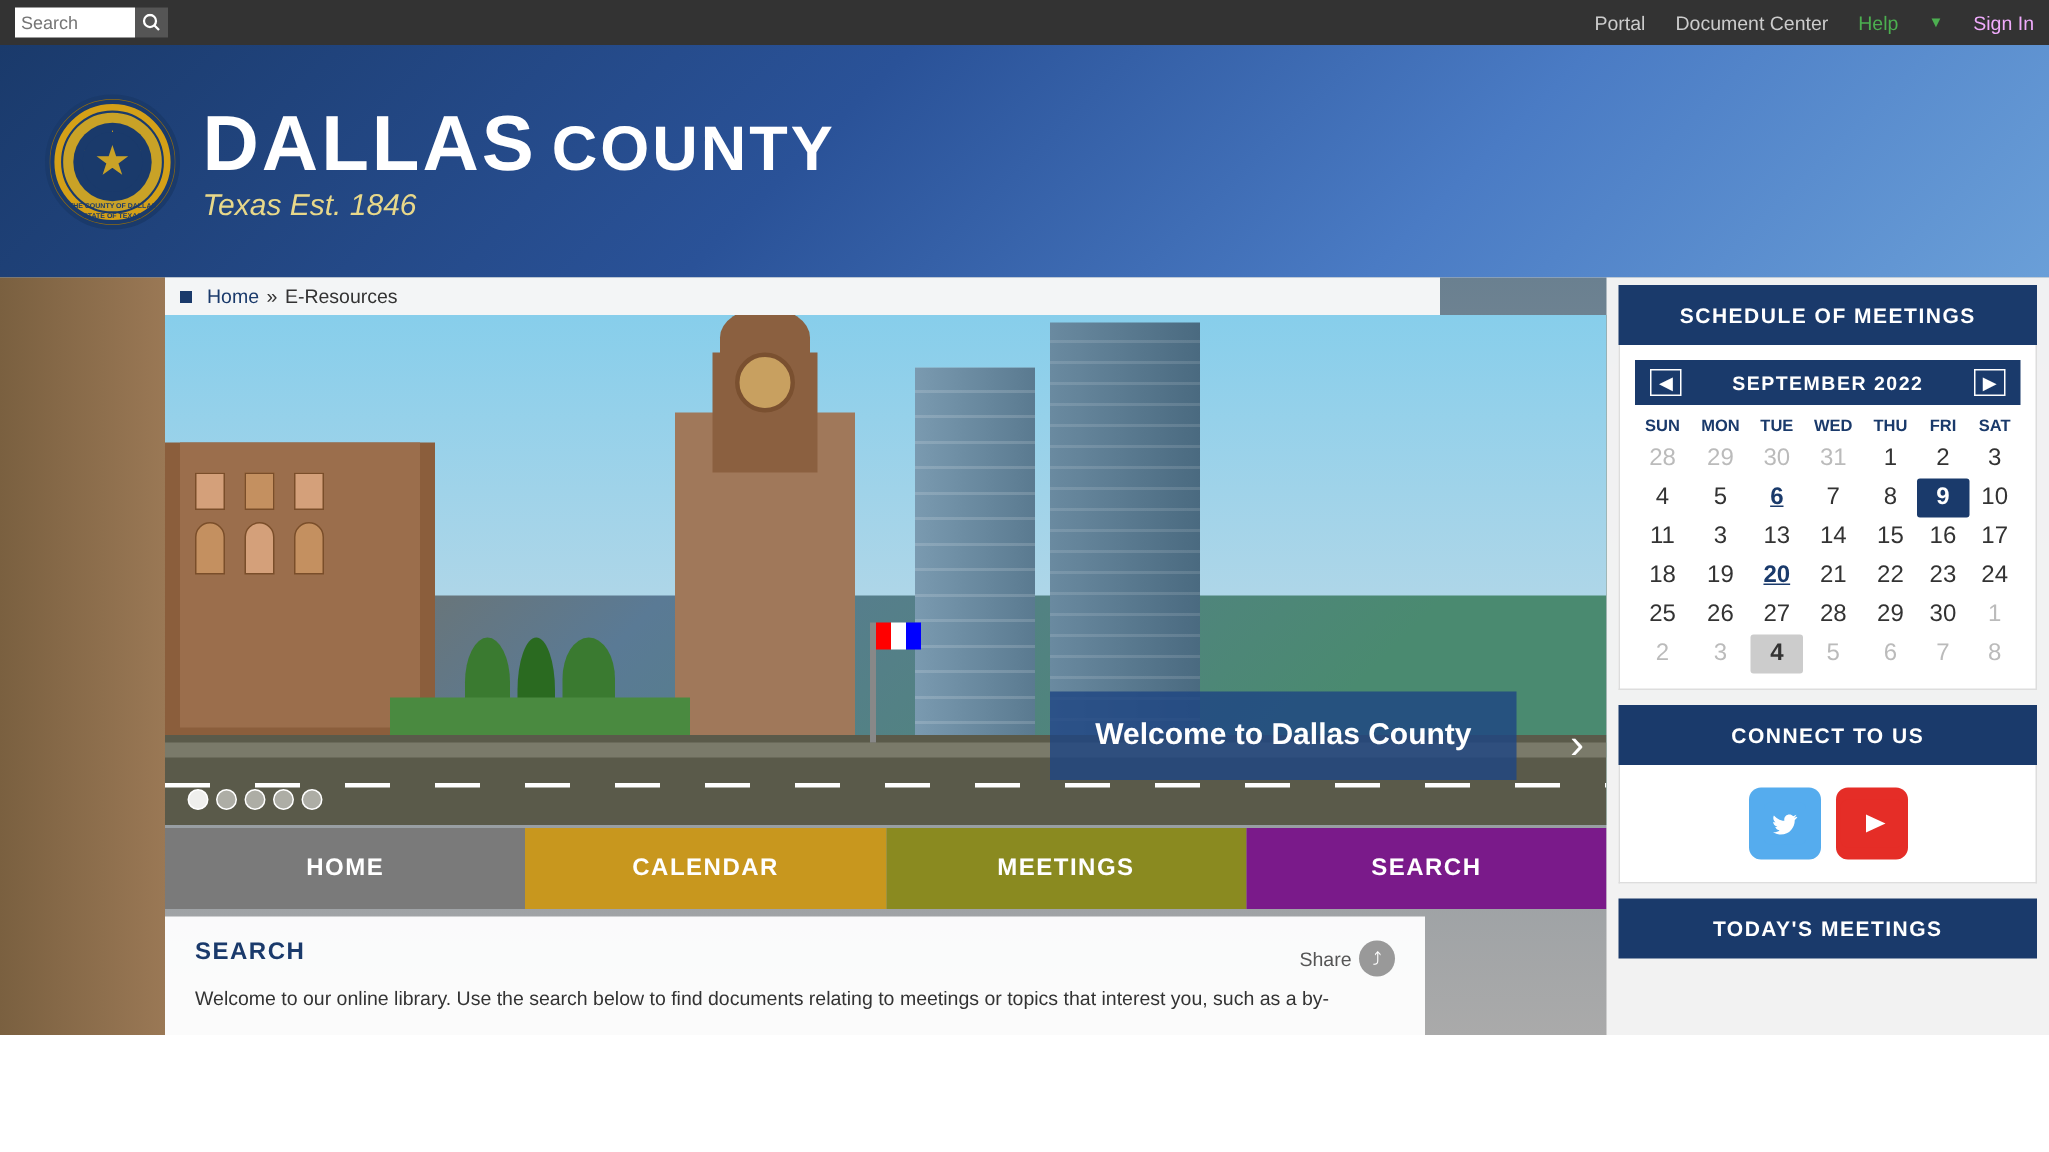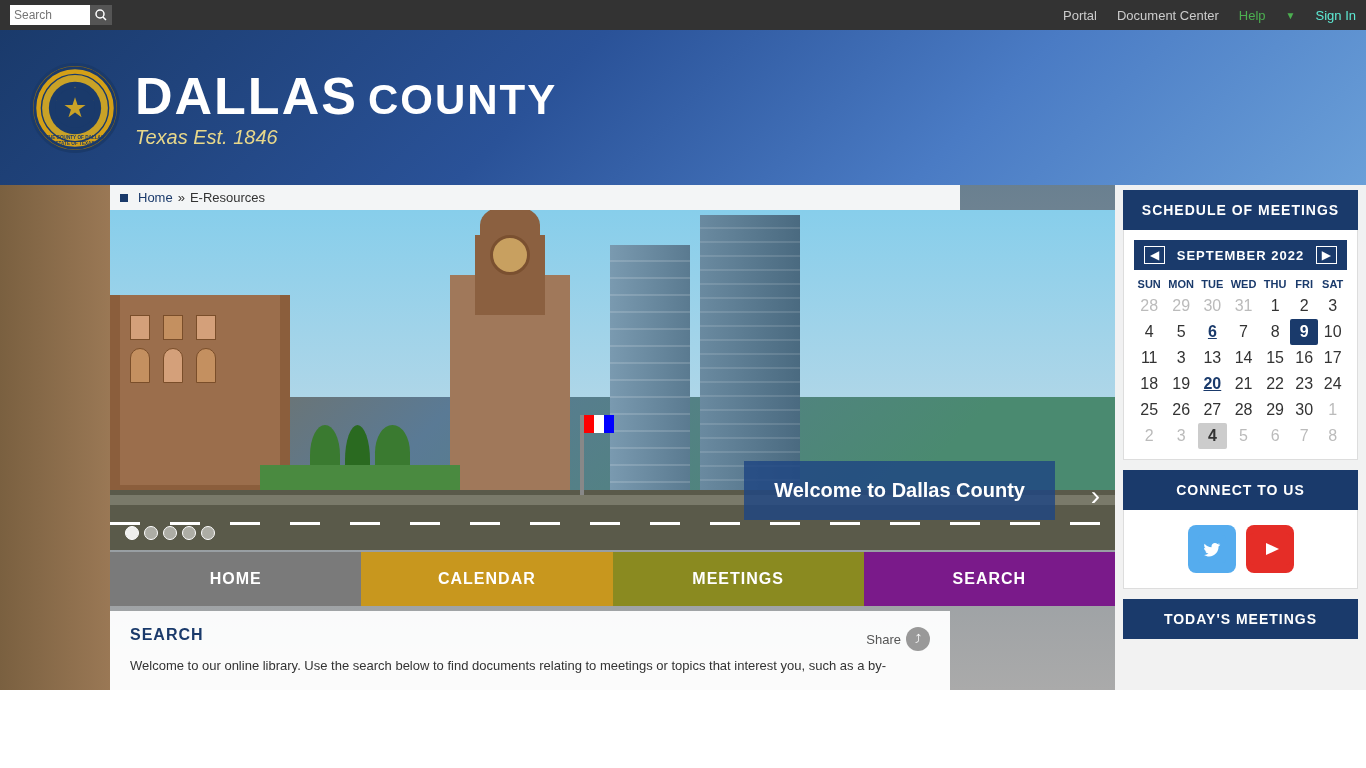--- a/index.html
+++ b/index.html
@@ -42,21 +42,21 @@
       display: flex;
       align-items: center;
       gap: 20px;
     }
     .top-nav a {
       color: #ccc;
       text-decoration: none;
       font-size: 13px;
     }
     .top-nav .help-link { color: #4caf50; }
-    .top-nav .signin-link { color: #5eead4; }
+    .top-nav .signin-link { color: #f0abfc; }
 
     
     .header {
       background: linear-gradient(135deg, #1a3a6b 0%, #2a5298 40%, #4a7bc4 70%, #6a9fd8 100%);
       height: 155px;
       display: flex;
       align-items: center;
       padding: 0 30px;
       position: relative;
       overflow: hidden;
@@ -533,21 +533,21 @@
         <div class="share-bar">
           <span>Share</span>
           <div class="share-circle">⤴</div>
         </div>
       </div>
       <p>Welcome to our online library. Use the search below to find documents relating to meetings or topics that interest you, such as a by-</p>
     </div>
 
   </div>
 
-  <div class="sidebar-area" style="width:251px;flex-shrink:0;margin-top:0;padding:5px 8px;background:rgba(245,245,245,0.97);">
+  <div class="sidebar-area" style="width:295px;flex-shrink:0;margin-top:0;padding:5px 8px;background:rgba(245,245,245,0.97);">
 
     <div class="schedule-header">SCHEDULE OF MEETINGS</div>
     <div class="calendar-widget">
       <div class="cal-nav">
         <button>◀</button>
         <span class="cal-title">SEPTEMBER 2022</span>
         <button>▶</button>
       </div>
       <table class="cal-table">
         <thead>

